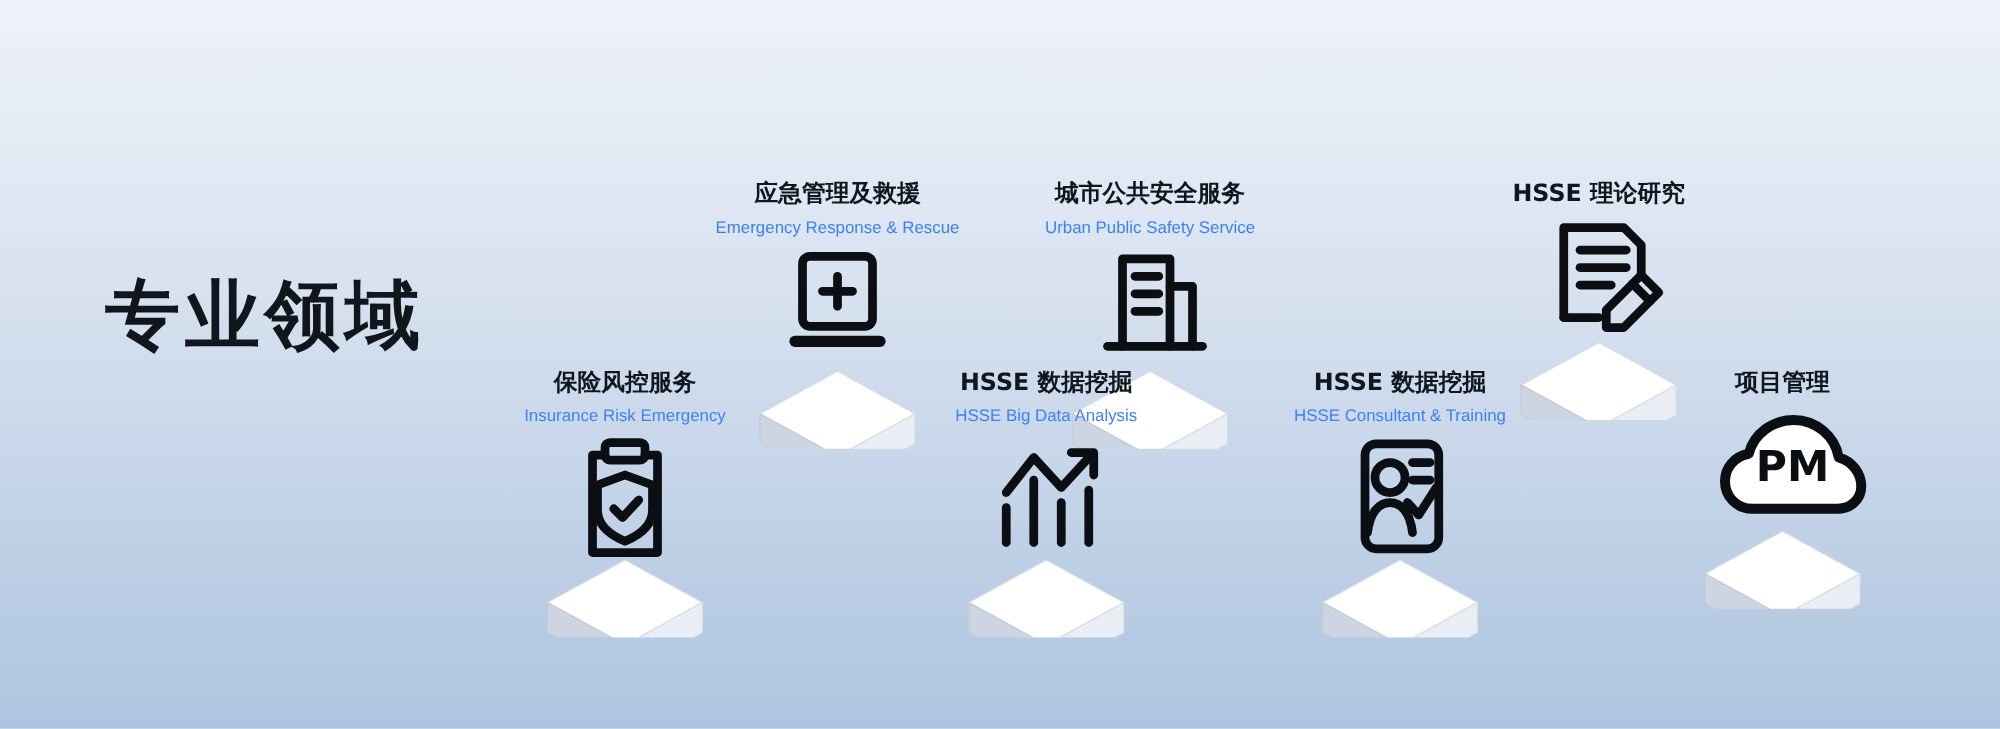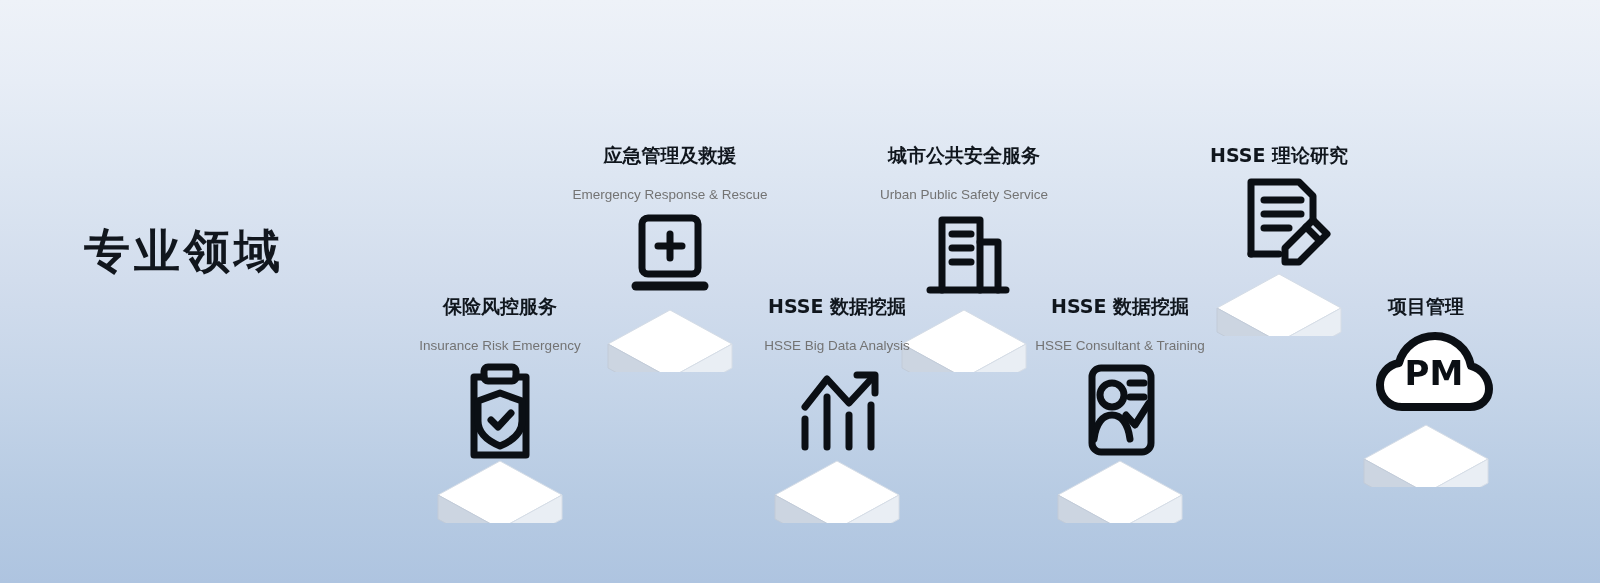--- a/index.html
+++ b/index.html
@@ -9,39 +9,39 @@
     font-family:"Liberation Sans","DejaVu Sans",sans-serif;
     background:linear-gradient(to bottom,#eef2f8 0%,#e7edf6 14%,#dde6f2 30%,#d2dded 48%,#c4d4e8 68%,#b7cbe3 85%,#aec4e0 100%);
     position:relative;
   }
   #stage{position:absolute;inset:0;}
 
   
   .page-title{
     position:absolute;
     left:84px; top:228px;
-    font-size:46px;
+    font-size:60px;
     font-weight:bold;
     letter-spacing:4px;
     color:#11161d;
     line-height:1;
     white-space:nowrap;
-    font-family:Liberation Sans, sans-serif;
+    font-family:Liberation Mono, monospace;
   }
 
   
   .item{position:absolute;width:260px;}
   .item .labels{text-align:center;}
   .label-cn{
     font-size:19px;font-weight:bold;color:#10161d;
     line-height:1.25;white-space:nowrap;
     font-family:"DejaVu Sans","Liberation Sans",sans-serif;
   }
   .label-en{
-    font-size:13.5px;color:#737373;margin-top:19px;
+    font-size:13.5px;color:#3b82f6;margin-top:6px;
     line-height:1.25;white-space:nowrap;
     font-family:"Liberation Sans","DejaVu Sans",sans-serif;
   }
   .art{position:relative;width:260px;height:120px;}
   .art svg{position:absolute;left:50%;top:0;transform:translateX(-50%);display:block;}
 
   
   .row-top{top:144px;}
   .row-bot{top:295px;}
   .row-top .art{margin-top:8px;}
@@ -73,21 +73,21 @@
               <g fill="none" stroke="#0b0f14" stroke-width="7" stroke-linecap="round" stroke-linejoin="round">
                 <rect x="42" y="6" width="56" height="56" rx="6"></rect>
                 <line x1="70" y1="22" x2="70" y2="46"></line>
                 <line x1="58" y1="34" x2="82" y2="34"></line>
               </g>
               <line x1="36" y1="74" x2="104" y2="74" stroke="#0b0f14" stroke-width="9" stroke-linecap="round"></line>
             </g>
           </svg>
         </div>
       </div>
-      <div class="item row-top" style="left: 834px;">
+      <div class="item row-top" style="left: 790px;">
         <div class="labels">
           <div class="label-cn">城市公共安全服务</div>
           <div class="label-en">Urban Public Safety Service</div>
         </div>
         <div class="art">
           <svg width="150" height="160" viewBox="0 0 150 160">
             <g transform="translate(5,40)">
               <g>
                 <polygon points="70,58 132,92 70,126 8,92" fill="#ffffff" stroke="#d4dce6" stroke-width="1"></polygon>
                 <polygon points="8,92 70,126 70,150 8,116" fill="#ccd5e1" stroke="#c2cbd8" stroke-width="1"></polygon>

